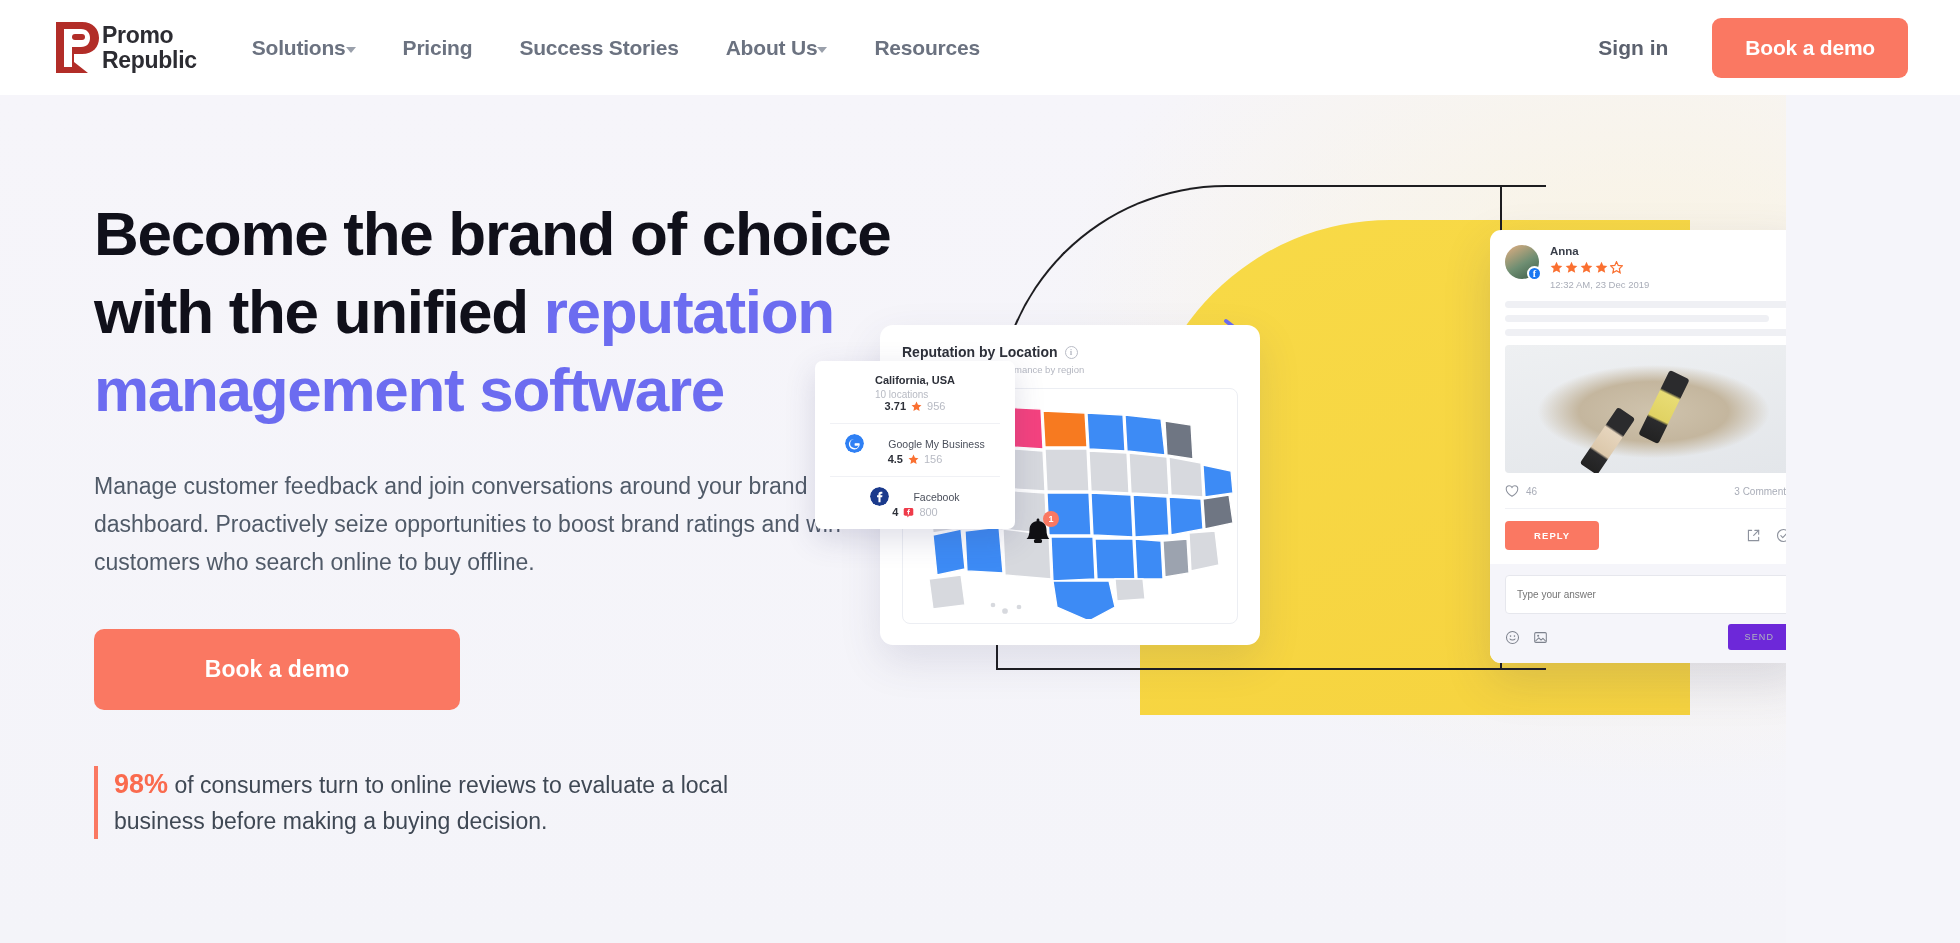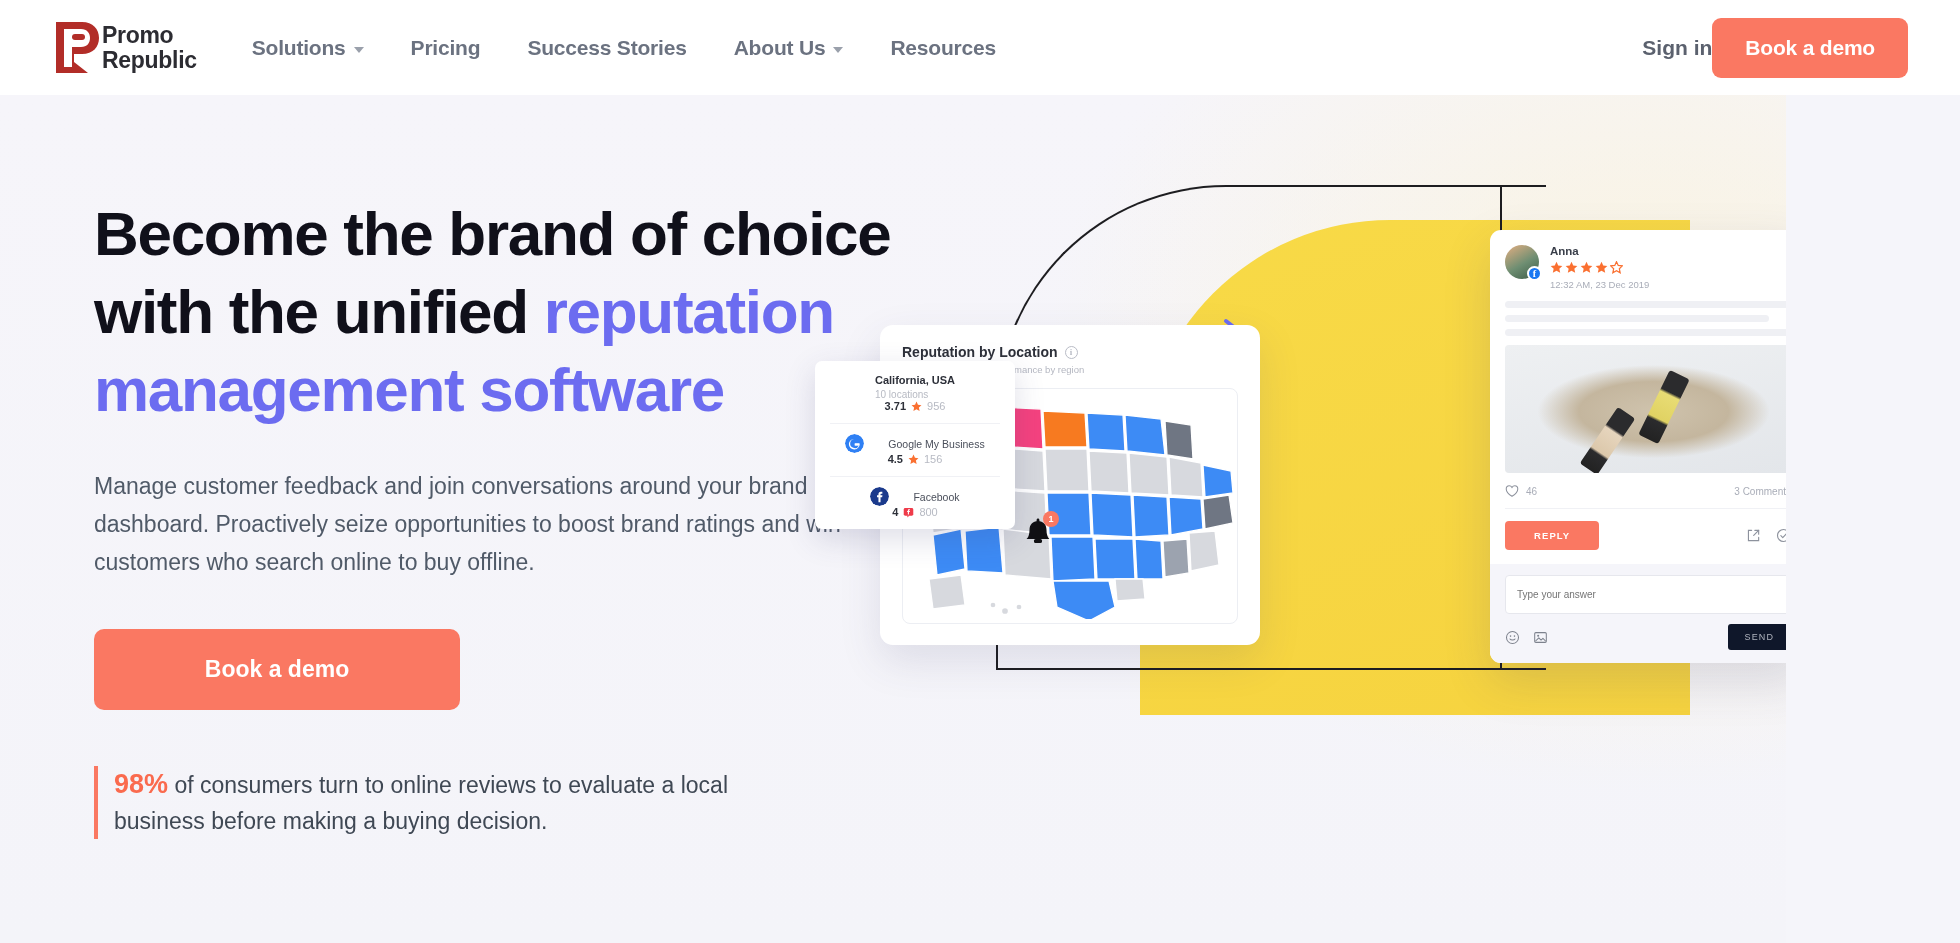--- a/index.html
+++ b/index.html
@@ -22,30 +22,30 @@
   .logo-mark { width: 50px; height: 55px; flex: none; }
   .logo-text {
     color: #2c2c32;
     font-weight: bold; font-size: 23px; line-height: 25px;
     letter-spacing: -0.3px;
   }
   .nav { display: flex; align-items: center; margin-left: 55px; gap: 47px; }
   .nav-item {
     color: #6b7280; font-size: 21px; font-weight: bold;
     letter-spacing: -0.2px; cursor: pointer;
-    display: flex; align-items: center; gap: 8px; white-space: nowrap;
+    display: flex; align-items: center; gap: 0; white-space: nowrap;
   }
   .chev {
     width: 0; height: 0; border-left: 5px solid transparent;
     border-right: 5px solid transparent; border-top: 6px solid #9aa0ab;
     margin-top: 4px;
   }
   .header-right {
     margin-left: auto; margin-right: 52px;
-    display: flex; align-items: center; 
+    display: flex; align-items: center; gap: 44px;
   }
   .signin { color: #5b616e; font-size: 21px; font-weight: bold; cursor: pointer; }
   .btn-demo-top {
     background: #fa7862; color: #fff; font-size: 21px; font-weight: bold;
     border: none; border-radius: 9px; padding: 18px 33px; cursor: pointer;
     letter-spacing: -0.2px;
   }
 
   
   .hero {
@@ -223,21 +223,21 @@
     width: 100%; border: 1px solid #e6e7ed; border-radius: 4px;
     background: #fff; padding: 13px 11px; font-size: 10px; color: #b2b6c0;
     font-family: "Liberation Sans", sans-serif; outline: none;
   }
   .foot-row {
     display: flex; align-items: center; justify-content: space-between;
     margin-top: 10px;
   }
   .foot-icons { display: flex; align-items: center; gap: 13px; }
   .btn-send {
-    background: #0f172a; color: #b0b4be; border: none; border-radius: 3px;
+    background: #6d28d9; color: #b0b4be; border: none; border-radius: 3px;
     font-size: 9px; letter-spacing: 1.1px; padding: 8px 17px; cursor: pointer;
   }
 </style>
 </head>
 <body>
 
 <div class="header">
 
   <div class="logo">
     <svg class="logo-mark" viewBox="0 0 50 55">

